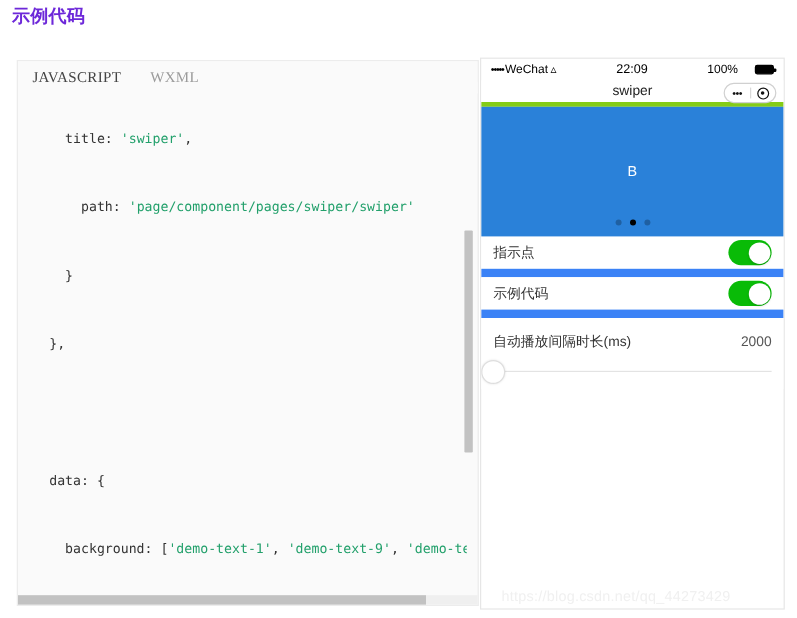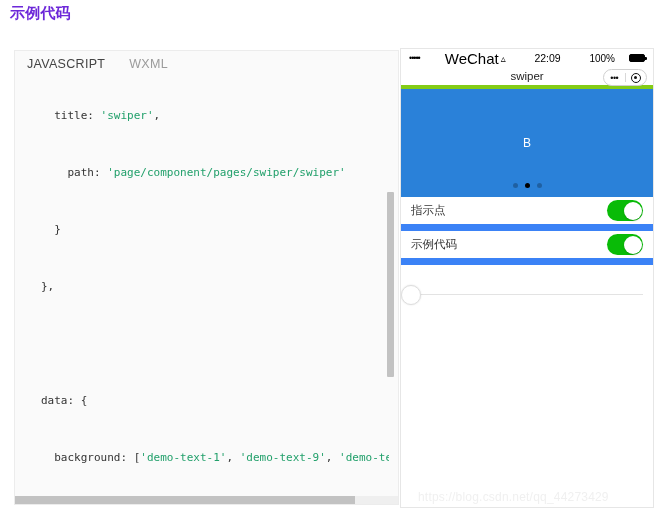--- a/index.html
+++ b/index.html
@@ -53,21 +53,21 @@
     display: flex;
     align-items: center;
     padding-left: 12px;
     background: #fafafa;
     z-index: 5;
   }
   .code-tab {
     font-size: 12.5px;
     color: #9b9b9b;
     margin-right: 24px;
-    font-family: Liberation Sans, sans-serif;
+    font-family: Liberation Serif, serif;
     letter-spacing: 0.3px;
     cursor: pointer;
   }
   .code-tab.active { color: #444444; }
 
   .code-body {
     position: absolute;
     left: 0;
     top: 17px;
     width: 385px;
@@ -139,21 +139,21 @@
     height: 18px;
     display: flex;
     align-items: center;
     padding: 0 8px;
     font-size: 10.5px;
     color: #000;
     font-family: "Liberation Sans", sans-serif;
   }
   .sb-left { display: flex; align-items: center; gap: 1px; flex: 0 0 auto; }
   .sb-dots { letter-spacing: -1px; font-size: 9px; }
-  .sb-carrier { font-size: 15px; margin-left: 24px; }
+  .sb-carrier { font-size: 10px; }
   .sb-wifi { font-size: 10px; margin-left: 1px; }
   .sb-center { flex: 1; text-align: center; font-size: 10.5px; }
   .sb-right { display: flex; align-items: center; gap: 14px; flex: 0 0 auto; }
   .sb-battery-pct { font-size: 10px; }
   .sb-battery {
     width: 16px; height: 8px;
     border: 1px solid #000;
     border-radius: 2px;
     position: relative;
     background: #000;
@@ -421,20 +421,24 @@
 
     <div class="list-row">
       <span class="row-label">示例代码</span>
       <span class="switch" id="sw-autoplay" style="background: rgb(9, 187, 7);">
         <span class="switch-knob"></span>
       </span>
     </div>
 
 
     <div class="slider-block">
+      <div class="slider-head">
+        <span class="slider-label">自动播放间隔时长(ms)</span>
+        <span class="slider-value">2000</span>
+      </div>
       <div class="slider-track-wrap">
         <div class="slider-track"></div>
         <div class="slider-thumb" id="thumb-interval" style="left: -10px;"></div>
       </div>
     </div>
 
   </div>
 
   <div class="watermark">https://blog.csdn.net/qq_44273429</div>
 

